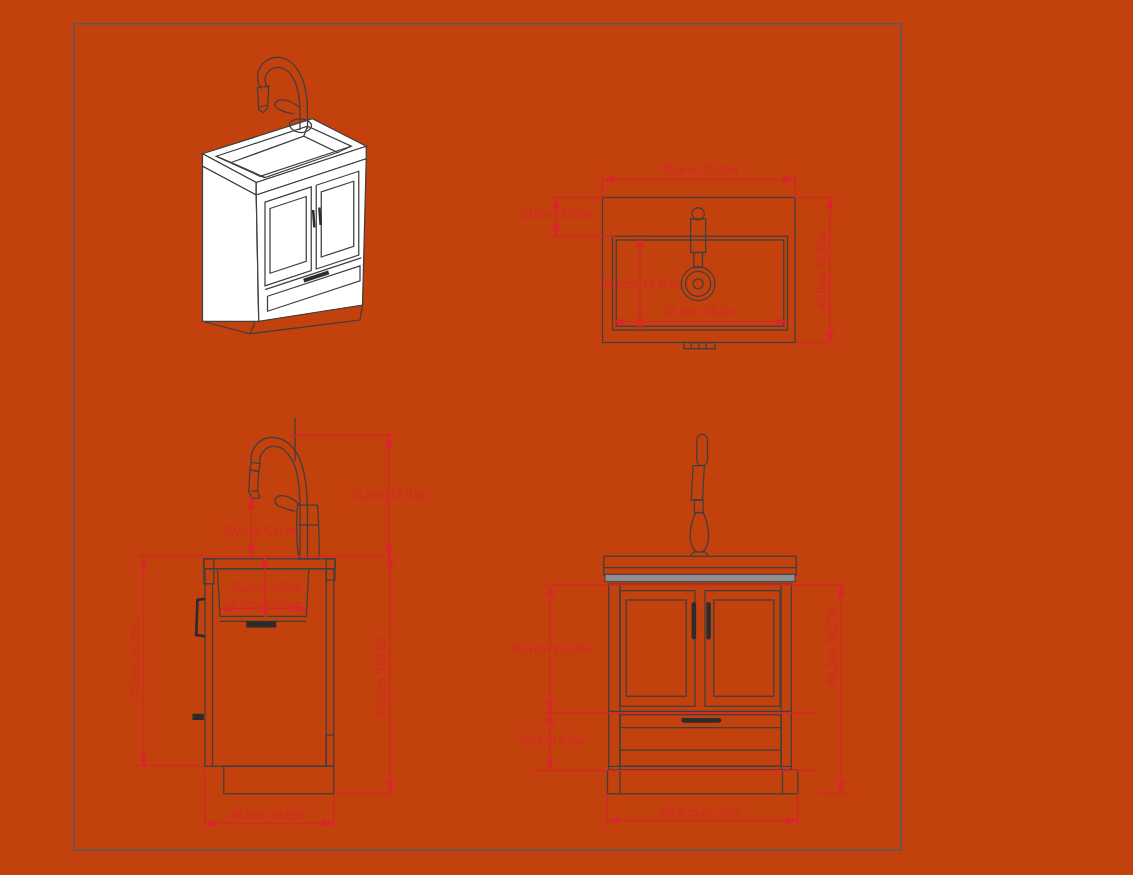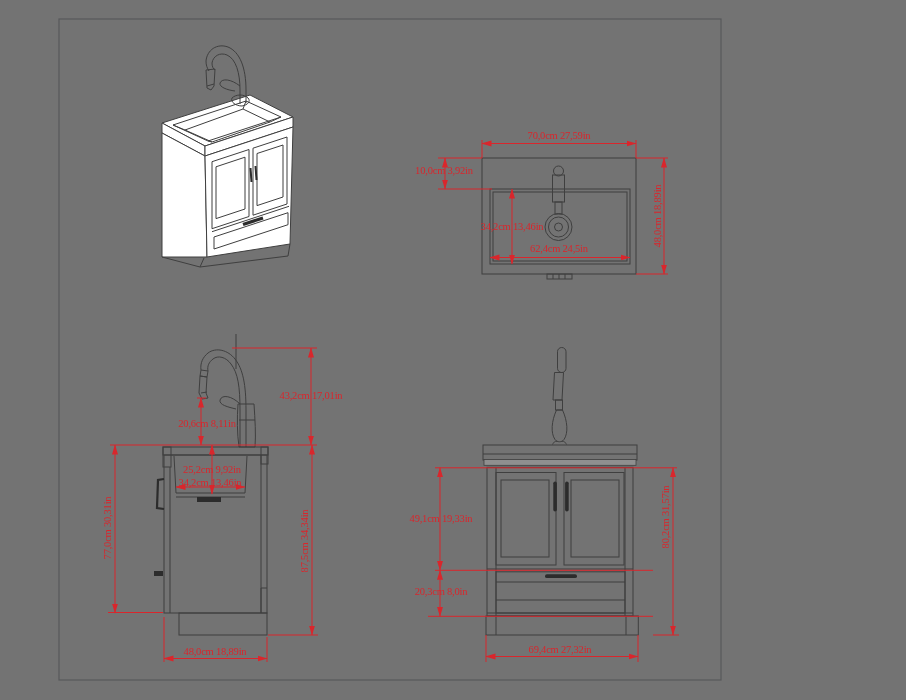--- a/index.html
+++ b/index.html
@@ -1,16 +1,16 @@
 <!DOCTYPE html>
 <html><head>
 <meta charset="utf-8">
 <style>
   html,body{margin:0;padding:0;background:#ffffff;}
-  .stage{position:relative;width:906px;height:700px;background:#737373;overflow:hidden;
+  .stage{position:relative;width:906px;height:700px;background:#c2410c;overflow:hidden;
          font-family:"Liberation Serif",serif;}
   svg{display:block;}
   .s{fill:none;stroke:#3f3f3f;stroke-width:1;stroke-linejoin:miter;stroke-linecap:butt;}
   .fb{fill:#2c2c2c;stroke:none;}
   .wf{fill:#ffffff;stroke:#3f3f3f;stroke-width:1;stroke-linejoin:miter;}
   .gray{fill:#8f8f8f;stroke:#3f3f3f;stroke-width:0.8;}
   .r{fill:none;stroke:#d9262c;stroke-width:1;}
   .dim{fill:#d9262c;font-family:"Liberation Serif",serif;font-size:10.5px;text-anchor:middle;letter-spacing:-0.2px;}
 </style>
 </head>

